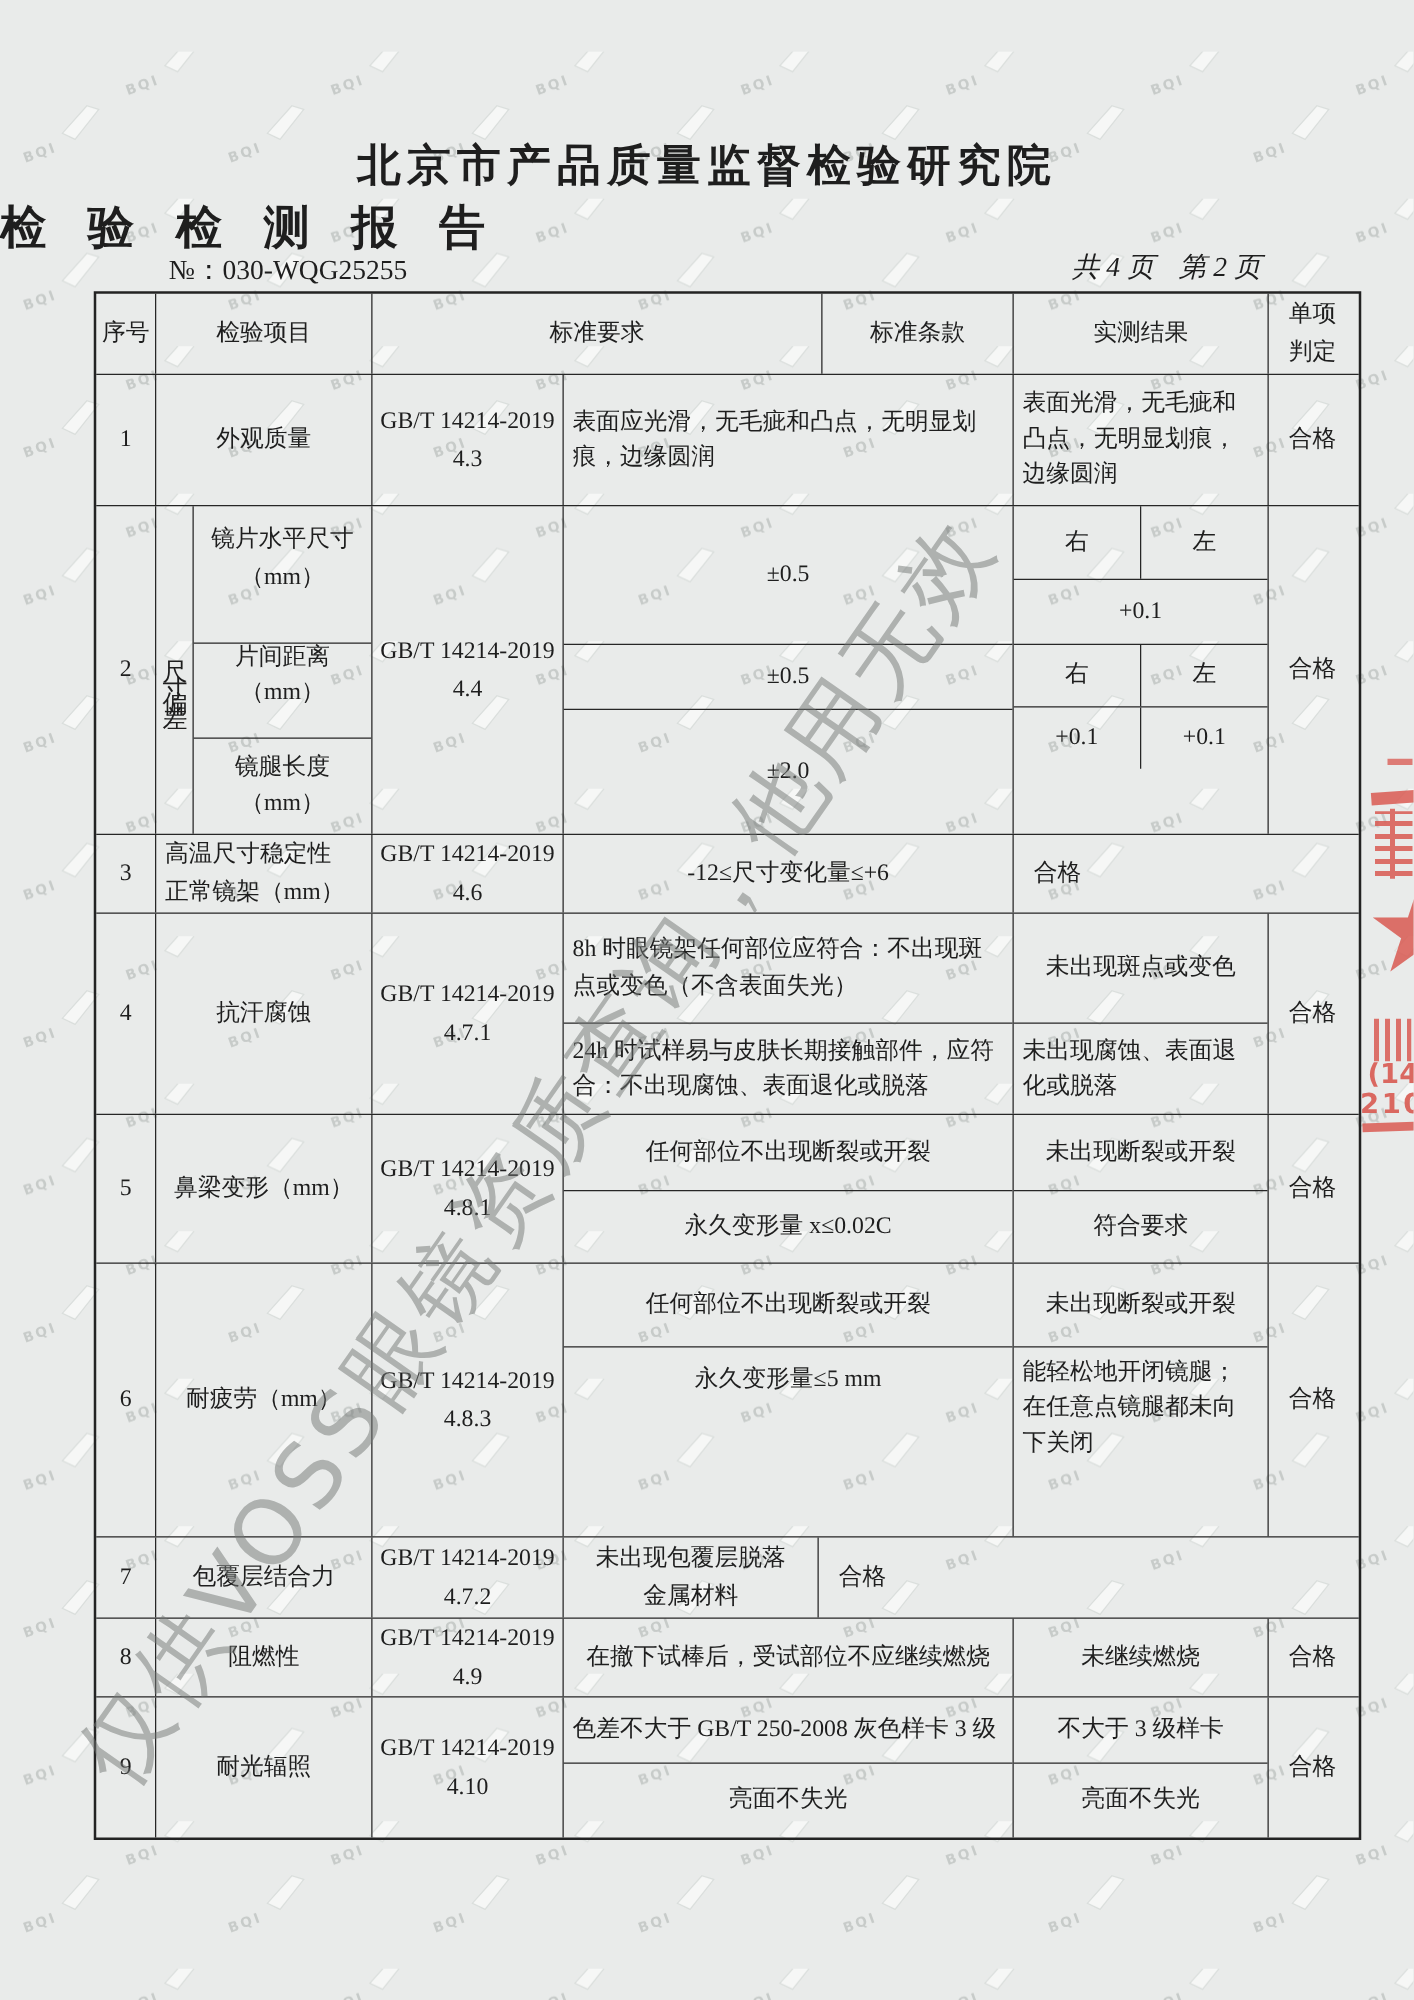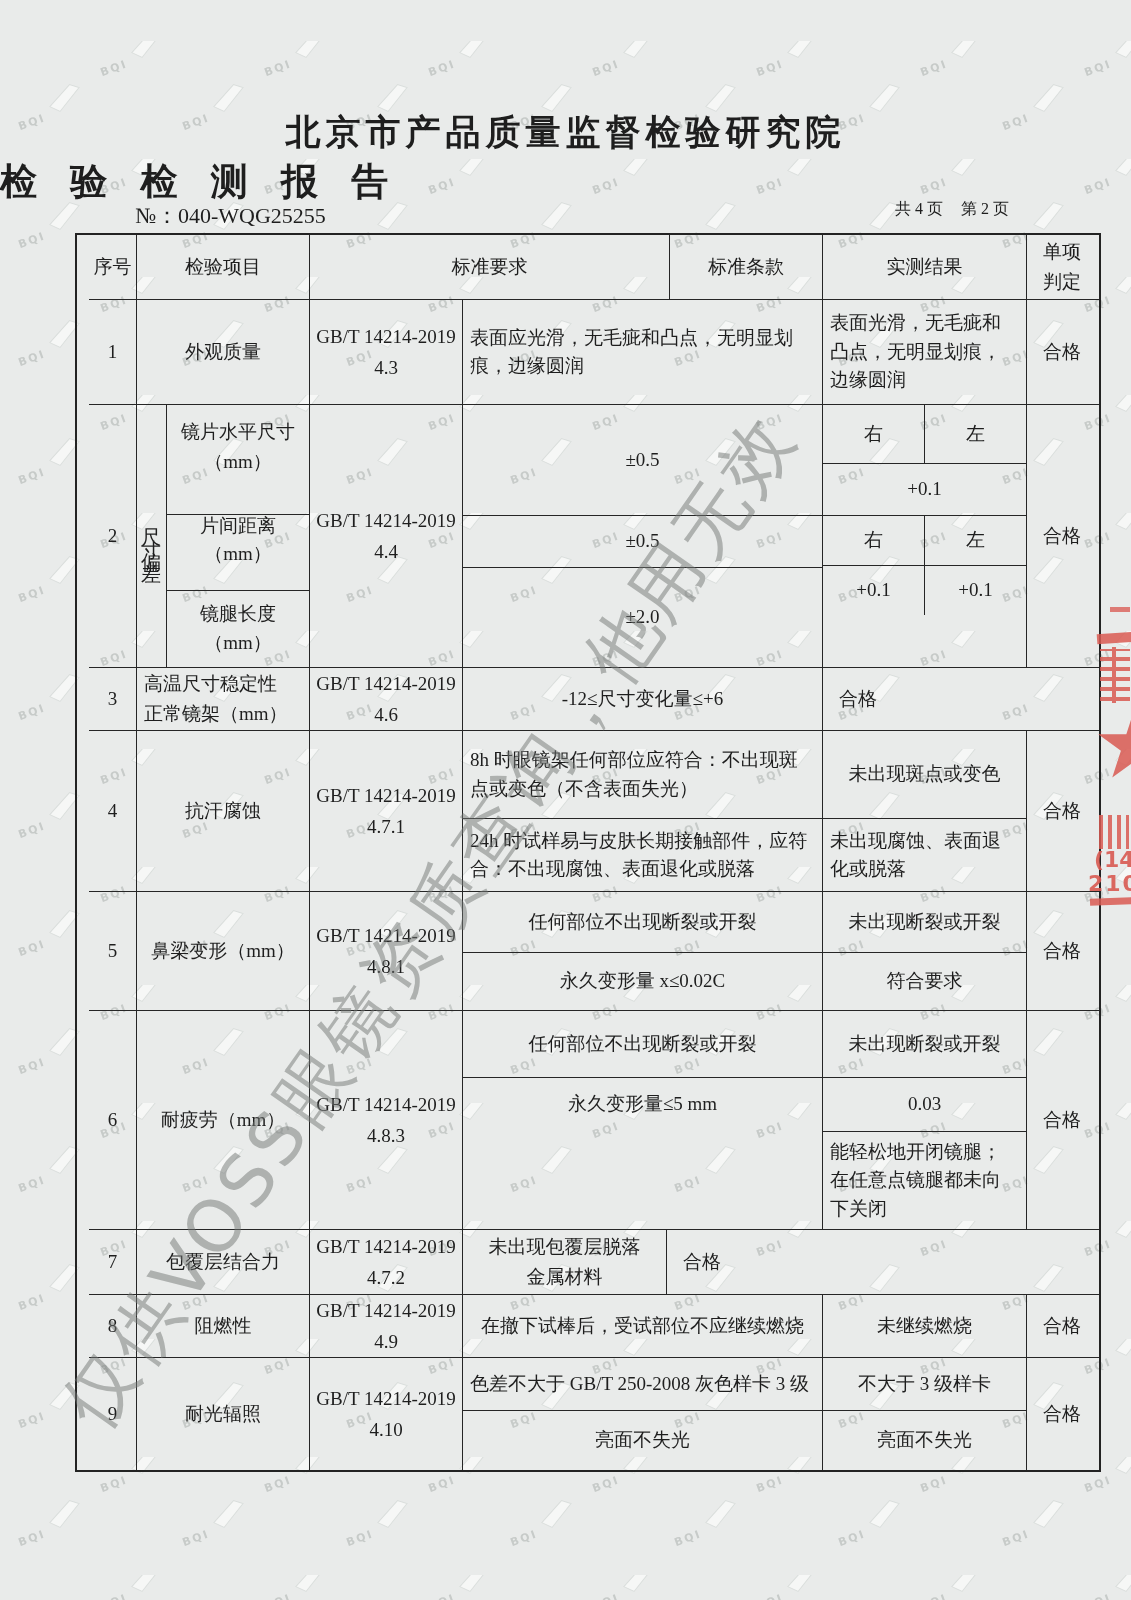--- a/index.html
+++ b/index.html
@@ -6,26 +6,26 @@
   .page{position:relative;width:1131px;height:1600px;background:#e9ebea;overflow:hidden;
         font-family:"Liberation Serif","DejaVu Serif",serif;color:#1e1e1e;margin-top:41px;}
   .bg-svg{position:absolute;left:0;top:0;z-index:0;}
 
   
   .hdr-institute{position:absolute;top:68px;left:0;width:1131px;text-align:center;
     font-size:35px;font-weight:bold;letter-spacing:5px;z-index:2;}
   .hdr-title{position:absolute;top:116px;left:0;width:1131px;text-align:left;
     font-size:37px;font-weight:bold;letter-spacing:12px;z-index:2;}
   .no-line{position:absolute;top:160px;left:135px;font-size:22px;z-index:2;}
-  .pages-line{position:absolute;top:158px;right:122px;font-size:16px;z-index:2;}
+  .pages-line{position:absolute;top:158px;right:122px;font-size:22px;z-index:2;font-style:italic;}
   .pages-line span{margin-left:14px;}
 
   
   .tbl{position:absolute;left:75px;top:192px;width:1010px;border:2.6px solid #232323;
-       z-index:2;font-size:19px;line-height:1.5;padding-left:12px;}
+       z-index:2;font-size:19px;line-height:1.5;}
   .row{display:flex;border-top:1.6px solid #262626;}
   .row:first-child{border-top:none;}
   .row>div{border-left:1.6px solid #262626;box-sizing:border-box;flex:none;}
   .row>div:first-child{border-left:none;}
   .c{display:flex;align-items:center;justify-content:center;text-align:center;}
   .col-no{width:47px;}
   .col-item{width:173px;}
   .col-clause{width:153px;}
   .col-req{width:360px;}
   .col-res{width:204px;}
@@ -83,21 +83,21 @@
           <polygon points="36,0 62,-14 70,-8 44,8" fill="#f6f7f6" stroke="#dadedc" stroke-width="1"></polygon>
           <text x="0" y="12" font-size="11" letter-spacing="2" fill="#c7cbc9" font-family="DejaVu Sans, sans-serif" font-weight="bold">BQI</text>
         </g>
       </pattern>
     </defs>
     <rect width="1131" height="1600" fill="url(#bqi)"></rect>
   </svg>
 
   <div class="hdr-institute">北京市产品质量监督检验研究院</div>
   <div class="hdr-title">检 验 检 测 报 告</div>
-  <div class="no-line">№：040-WQG25255</div>
+  <div class="no-line">№：030-WQG25255</div>
   <div class="pages-line">
     <span>共 4 页</span>
     <span>第 2 页</span>
   </div>
 
   <div class="tbl">
 
     <div class="row" style="height:64px">
       <div class="c col-no">序号</div>
       <div class="c col-item">检验项目</div>
@@ -224,21 +224,20 @@
       <div class="c col-clause clause">
         <div>GB/T 14214-2019</div>
           <div>4.8.3</div>
       </div>
       <div class="col-req stack">
         <div class="c" style="height:66px">任何部位不出现断裂或开裂</div>
         <div class="c" style="height:54px">永久变形量≤5 mm</div>
       </div>
       <div class="col-res stack">
         <div class="c" style="height:66px">未出现断裂或开裂</div>
-        <div class="c" style="height:54px">0.03</div>
         <div class="c left" style="height:98px">能轻松地开闭镜腿；在任意点镜腿都未向下关闭</div>
       </div>
       <div class="c col-ver">合格</div>
     </div>
 
     <div class="row" style="height:64px">
       <div class="c col-no">7</div>
       <div class="c col-item">包覆层结合力</div>
       <div class="c col-clause clause">
         <div>GB/T 14214-2019</div>

